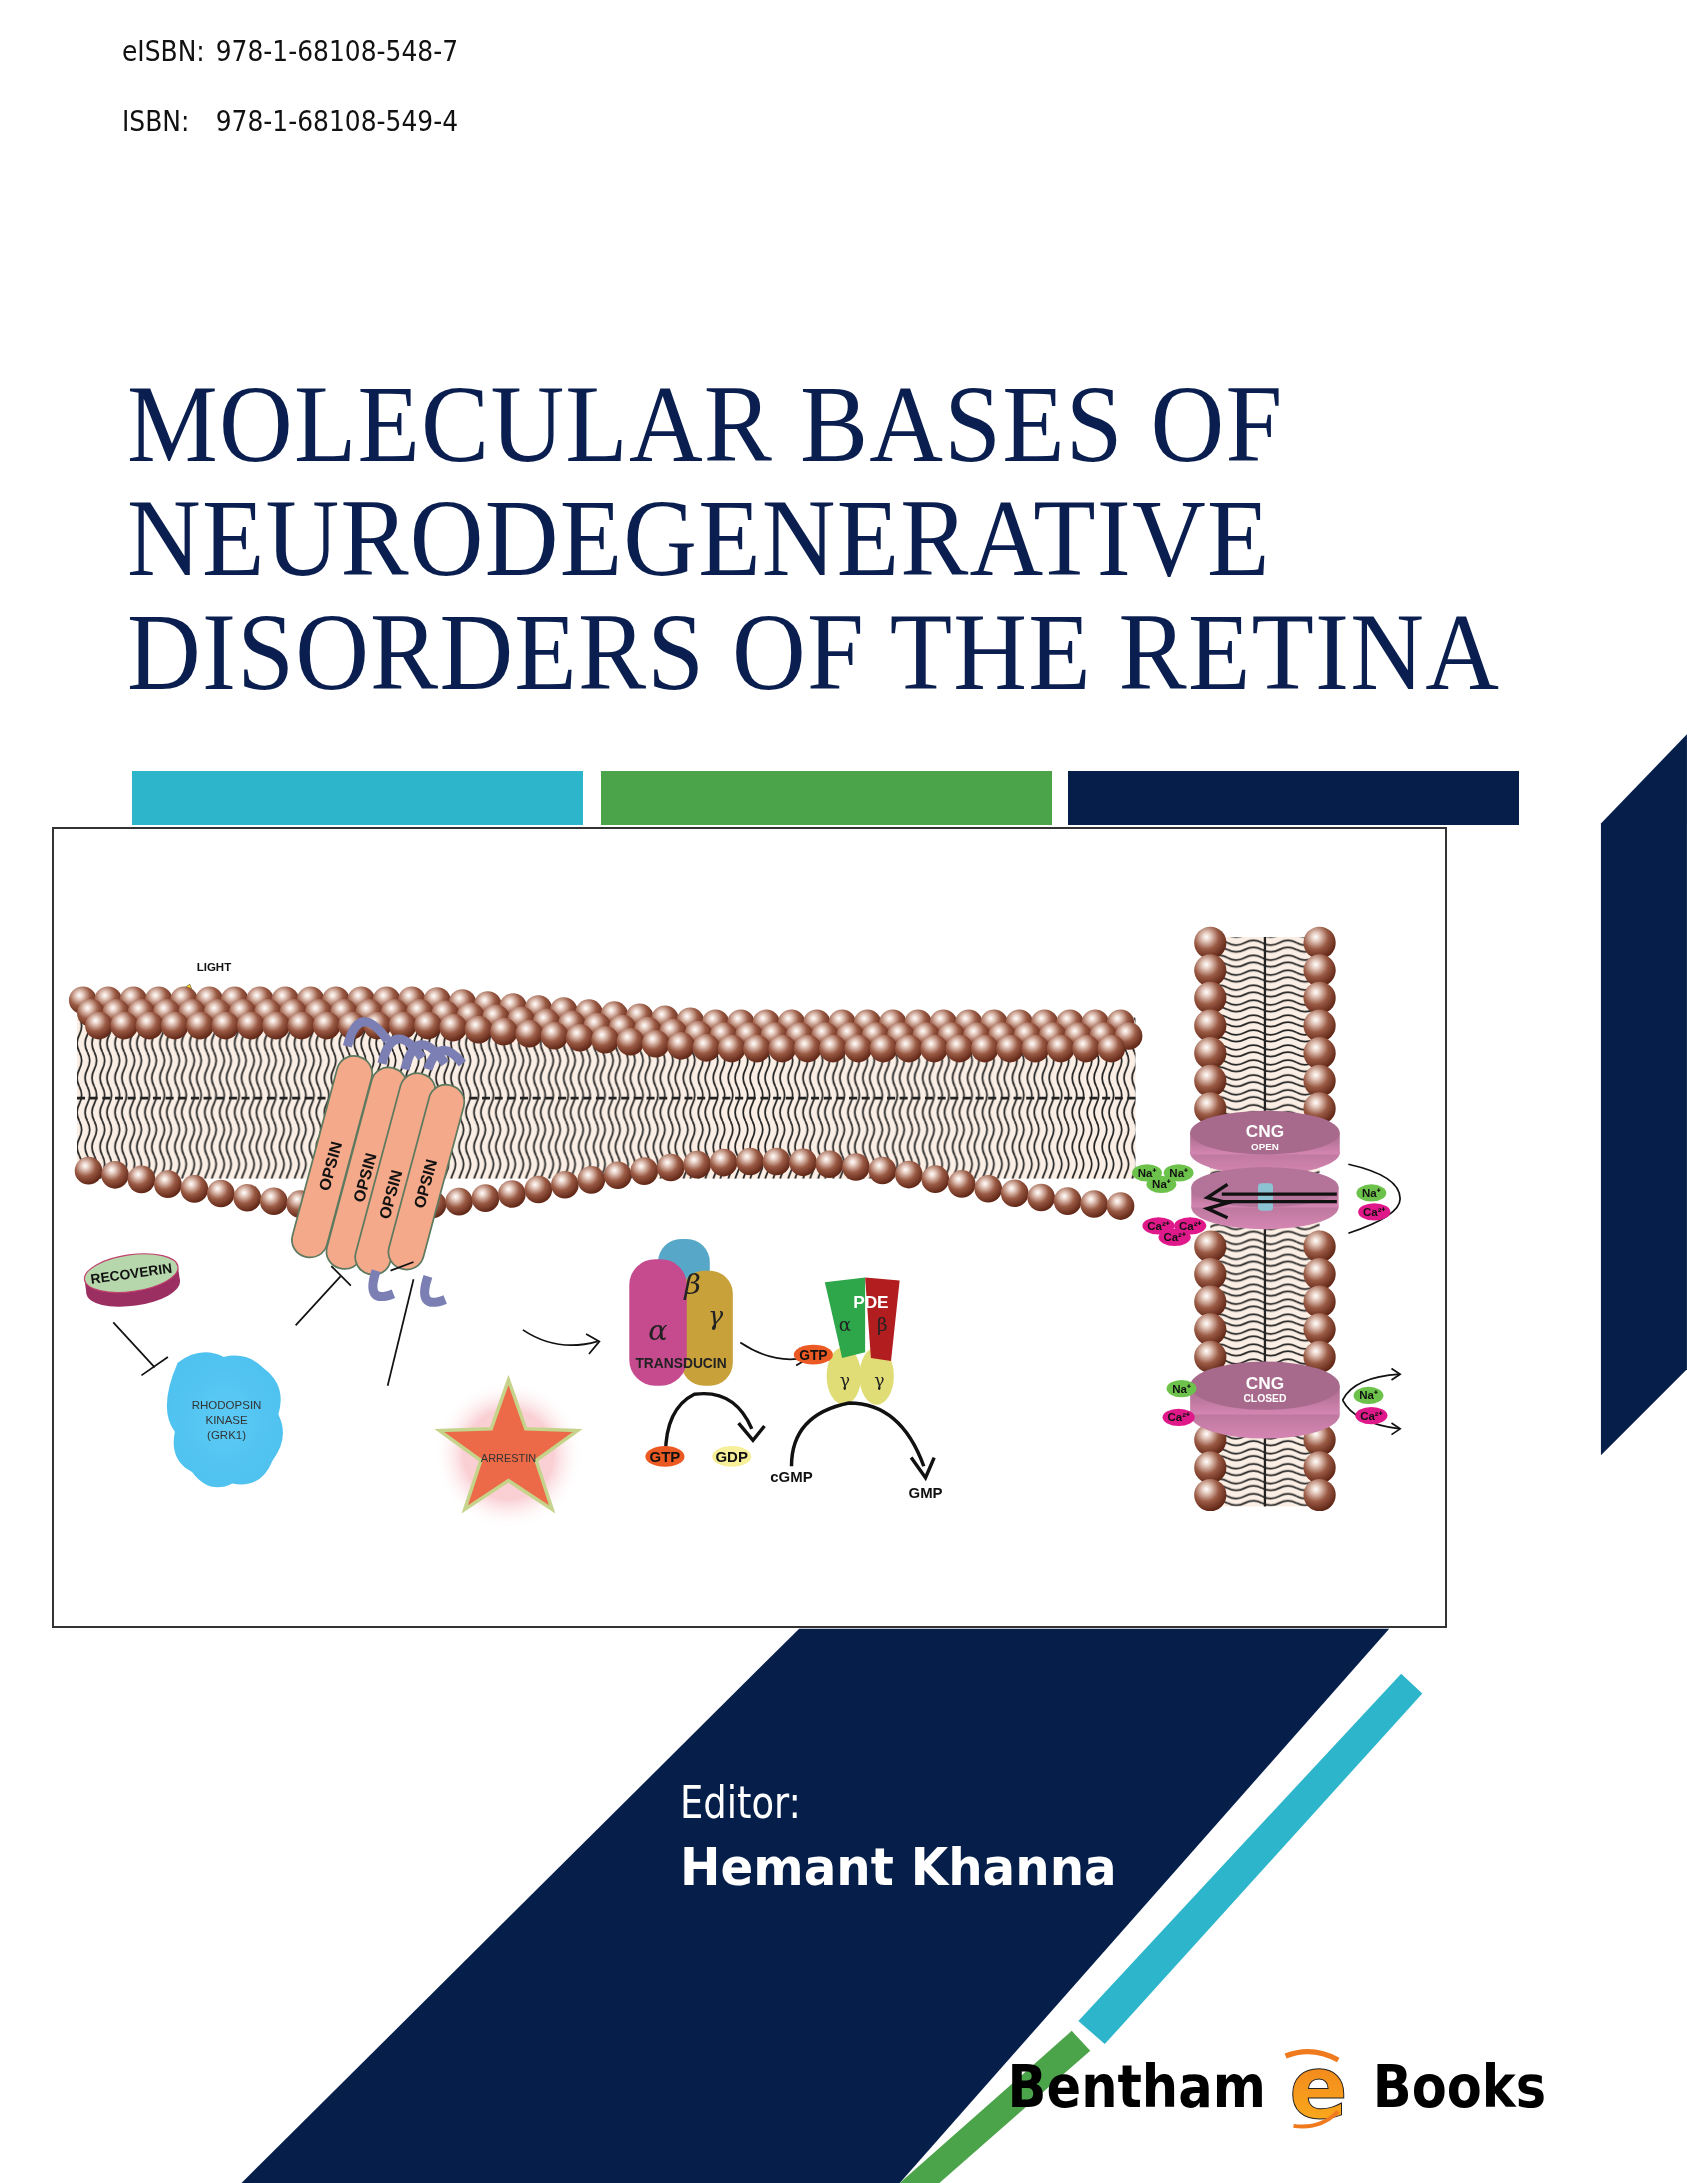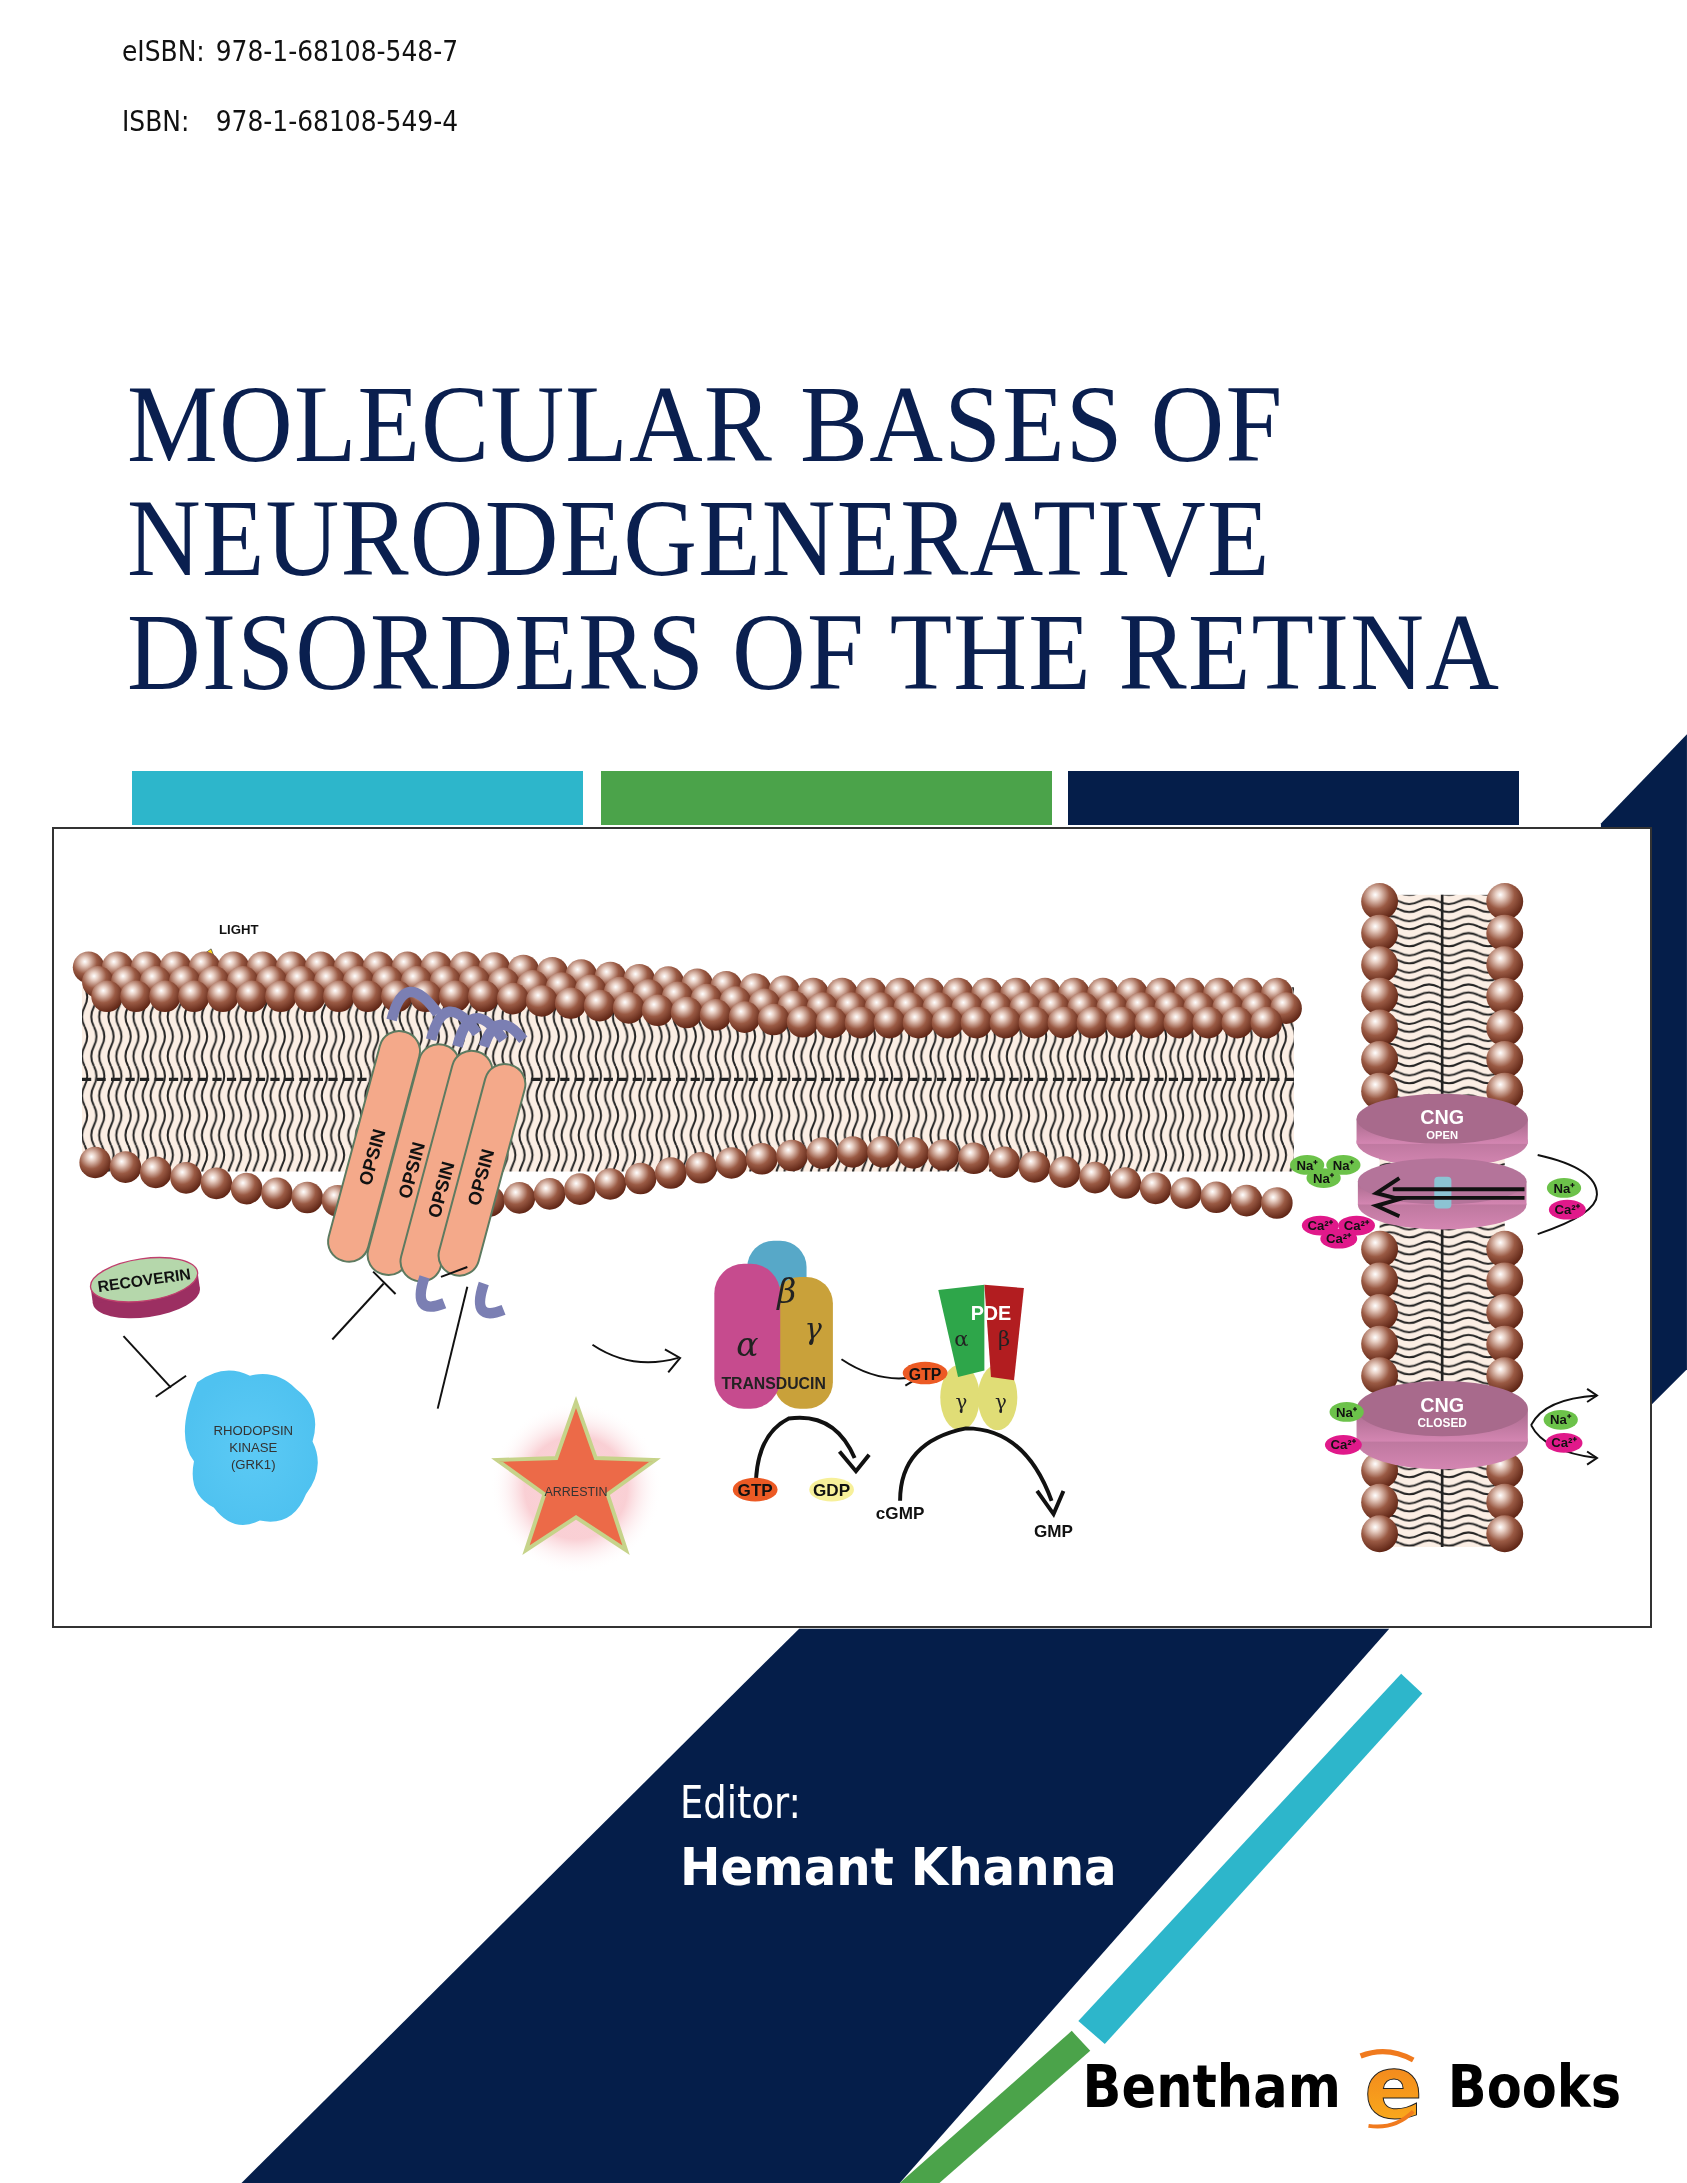--- a/index.html
+++ b/index.html
@@ -3,25 +3,25 @@
 <meta charset="utf-8">
 <style>
   html, body { margin:0; padding:0; background:#ffffff; }
   body { width:1687px; height:2183px; position:relative; overflow:hidden; font-family:"Liberation Sans", sans-serif; }
   #bg-shapes { position:absolute; left:0; top:0; width:1687px; height:2183px; }
   .isbn { position:absolute; left:122px; font-family:"DejaVu Sans", sans-serif; font-size:29px; color:#111; letter-spacing:0px; line-height:1; transform:scaleX(0.86); transform-origin:left center; }
   .isbn .lab { display:inline-block; width:109px; }
   #title { position:absolute; left:127px; top:367px; width:1456px; font-family:"Liberation Serif", serif; color:#0a1f4f; font-size:111px; line-height:114px; letter-spacing:1.3px; transform:scaleX(0.92); transform-origin:left top; }
   #title div { white-space:nowrap; }
   .bar { position:absolute; top:771px; height:54px; }
-  #diagram-frame { position:absolute; left:52px; top:827px; width:1600px; height:801px; background:#fff; border:2px solid #333; box-sizing:border-box; }
+  #diagram-frame { position:absolute; left:52px; top:827px; width:1395px; height:801px; background:#fff; border:2px solid #333; box-sizing:border-box; }
   #diagram-svg { position:absolute; left:0; top:0; width:100%; height:100%; }
   #editor-label { position:absolute; left:680px; top:1780px; color:#fff; font-family:"DejaVu Sans", sans-serif; font-size:45px; line-height:1; transform:scaleX(0.82); transform-origin:left top; }
   #editor-name { position:absolute; left:680px; top:1841px; color:#fff; font-family:"DejaVu Sans", sans-serif; font-weight:bold; font-size:52px; line-height:1; transform:scaleX(0.93); transform-origin:left top; }
-  #publisher { position:absolute; left:1065px; top:2044px; height:86px; display:flex; align-items:center; }
+  #publisher { position:absolute; left:990px; top:2044px; height:86px; display:flex; align-items:center; }
   .pub-word { font-family:"DejaVu Sans", sans-serif; font-weight:bold; font-size:58px; color:#000; transform:scaleX(0.88); display:inline-block; }
   #pub-e { width:79px; height:86px; margin:0 2.6px 0 -4px; }
 </style>
 </head>
 <body>
 
 <svg id="bg-shapes" viewBox="0 0 2550 3300" xmlns="http://www.w3.org/2000/svg">
 
   <polygon points="2550,1110 2550,2070 2420,2200 2420,1245" fill="#051e4a"></polygon>
 

